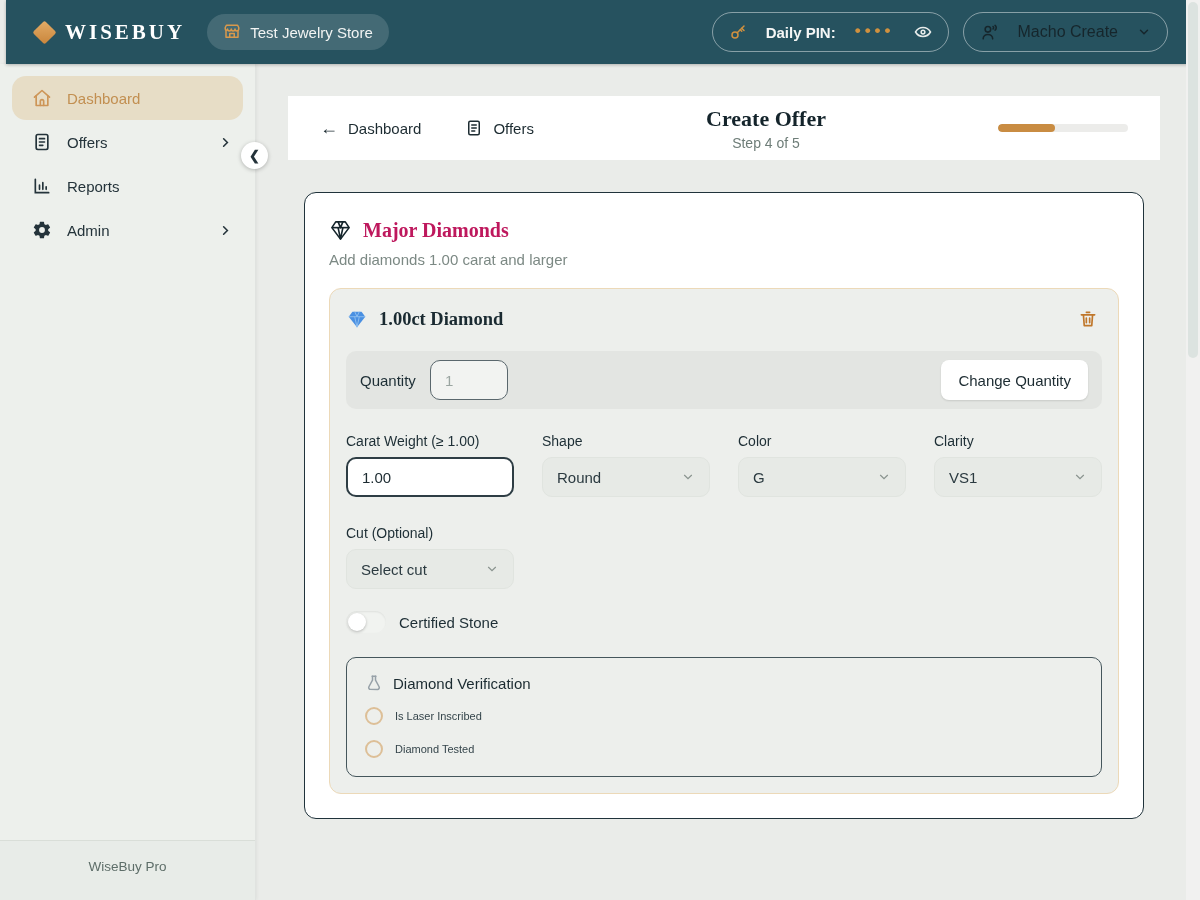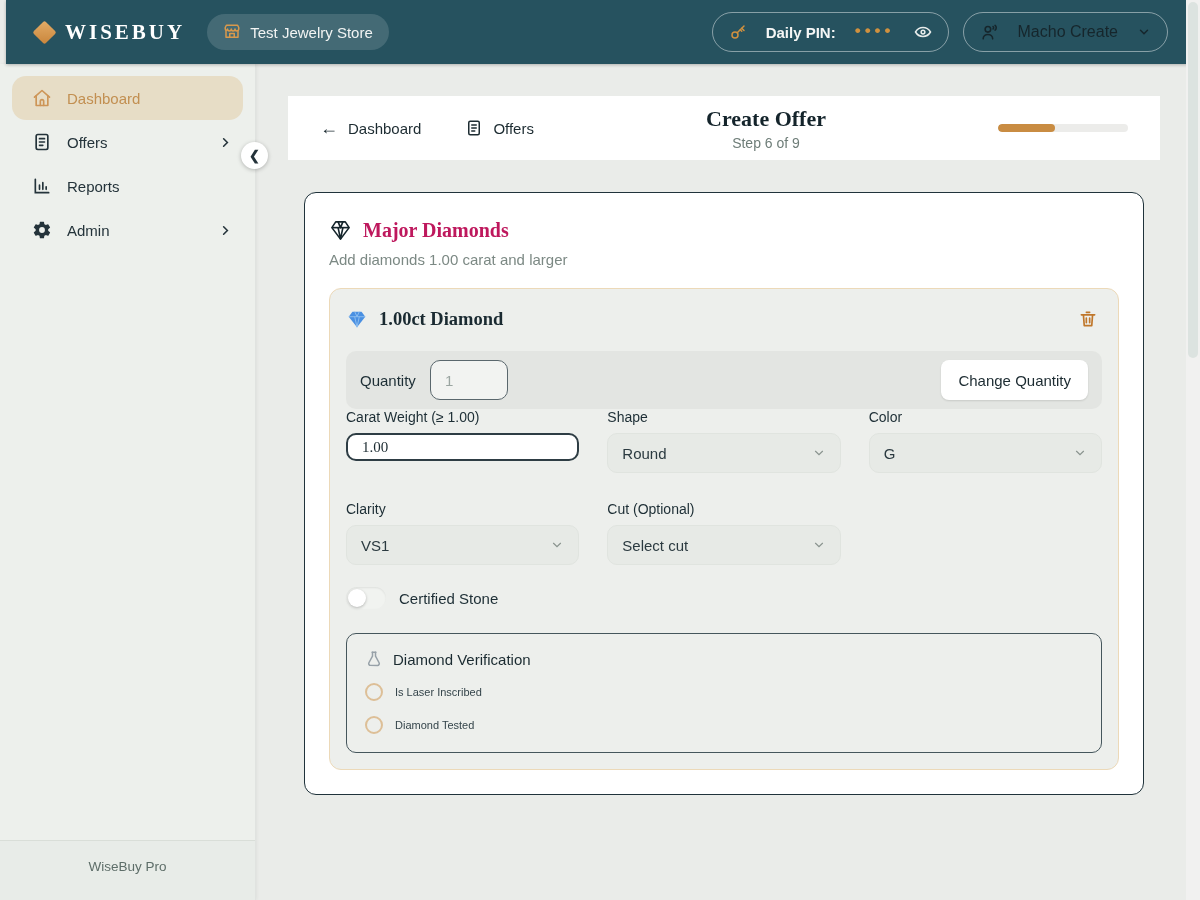--- a/index.html
+++ b/index.html
@@ -69,24 +69,24 @@
 
   .qty-strip{ margin-top:18px; background:#e3e5e2; border-radius:10px; padding:9px 14px;
     display:flex; align-items:center; }
   .qty-label{ font-size:15px; font-weight:500; color:#1d2e35; }
   .qty-input{ margin-left:14px; width:78px; height:40px; border-radius:10px; border:1px solid #5a676d;
     background:#f2f3f1; color:#9ba5a1; font-size:15px; padding:0 14px; font-family:"Liberation Sans",sans-serif; }
   .qty-btn{ margin-left:auto; height:40px; background:#fff; border:none; border-radius:8px; padding:0 17px;
     font-size:15px; font-weight:500; color:#1c2b31; box-shadow:0 1px 2px rgba(0,0,0,.12); cursor:pointer;
     font-family:"Liberation Sans",sans-serif; }
 
-  .form-grid{ display:grid; grid-template-columns:1fr 1fr 1fr; column-gap:16px; row-gap:20px;gap:28px; }
+  .form-grid{ margin-top:24px; display:grid; grid-template-columns:1fr 1fr 1fr 1fr; column-gap:16px; row-gap:20px;gap:28px; }
   .field-label{ font-size:14px; font-weight:500; color:#1d2e35; margin-bottom:8px; }
-  .text-input{ width:100%; height:28px; border-radius:10px; border:2px solid #2e3d44; background:#fff;
-    font-size:15px; color:#1c2b31; padding:0 14px; font-family:Liberation Serif, serif; }
+  .text-input{ width:100%; height:40px; border-radius:10px; border:2px solid #2e3d44; background:#fff;
+    font-size:15px; color:#1c2b31; padding:0 14px; font-family:Liberation Sans, sans-serif; }
   .select-box{ width:100%; height:40px; border-radius:10px; background:#e7eae6; border:1px solid #e0e4df;
     display:flex; align-items:center; padding:0 14px; font-size:15px; color:#2b3a40; cursor:pointer; }
   .select-box .chev{ margin-left:auto; }
 
   .toggle-row{ margin-top:22px; display:flex; align-items:center; gap:13px; }
   .toggle{ width:40px; height:22px; border-radius:11px; background:#f1f3f0;
     box-shadow:inset 0 1px 2px rgba(0,0,0,.08); position:relative; cursor:pointer; flex:none; }
   .toggle-thumb{ position:absolute; top:2px; left:2px; width:18px; height:18px; border-radius:50%;
     background:#fff; box-shadow:0 1px 3px rgba(0,0,0,.25); }
   .toggle-label{ font-size:15px; font-weight:500; color:#1d2e35; }
@@ -228,21 +228,21 @@
             <svg width="18" height="18" viewBox="0 0 24 24" fill="none" stroke="#1c2b31" stroke-width="2" stroke-linecap="round" stroke-linejoin="round">
               <rect x="5" y="3" width="14" height="18" rx="2"></rect>
                 <path d="M9 8h6M9 12h6M9 16h4"></path>
             </svg>
           </span>
           <span>Offers</span>
         </div>
       </div>
       <div class="crumb-title-wrap">
         <div class="crumb-title serif">Create Offer</div>
-        <div class="crumb-step">Step 6 of 9</div>
+        <div class="crumb-step">Step 4 of 5</div>
       </div>
       <div class="progress-track">
         <div class="progress-fill" style="width: 44%;"></div>
       </div>
     </div>
 
     <div class="card">
       <div class="sec-head">
         <span>
           <svg width="23" height="23" viewBox="0 0 24 24" fill="none" stroke="#14242b" stroke-width="1.7" stroke-linejoin="round">

